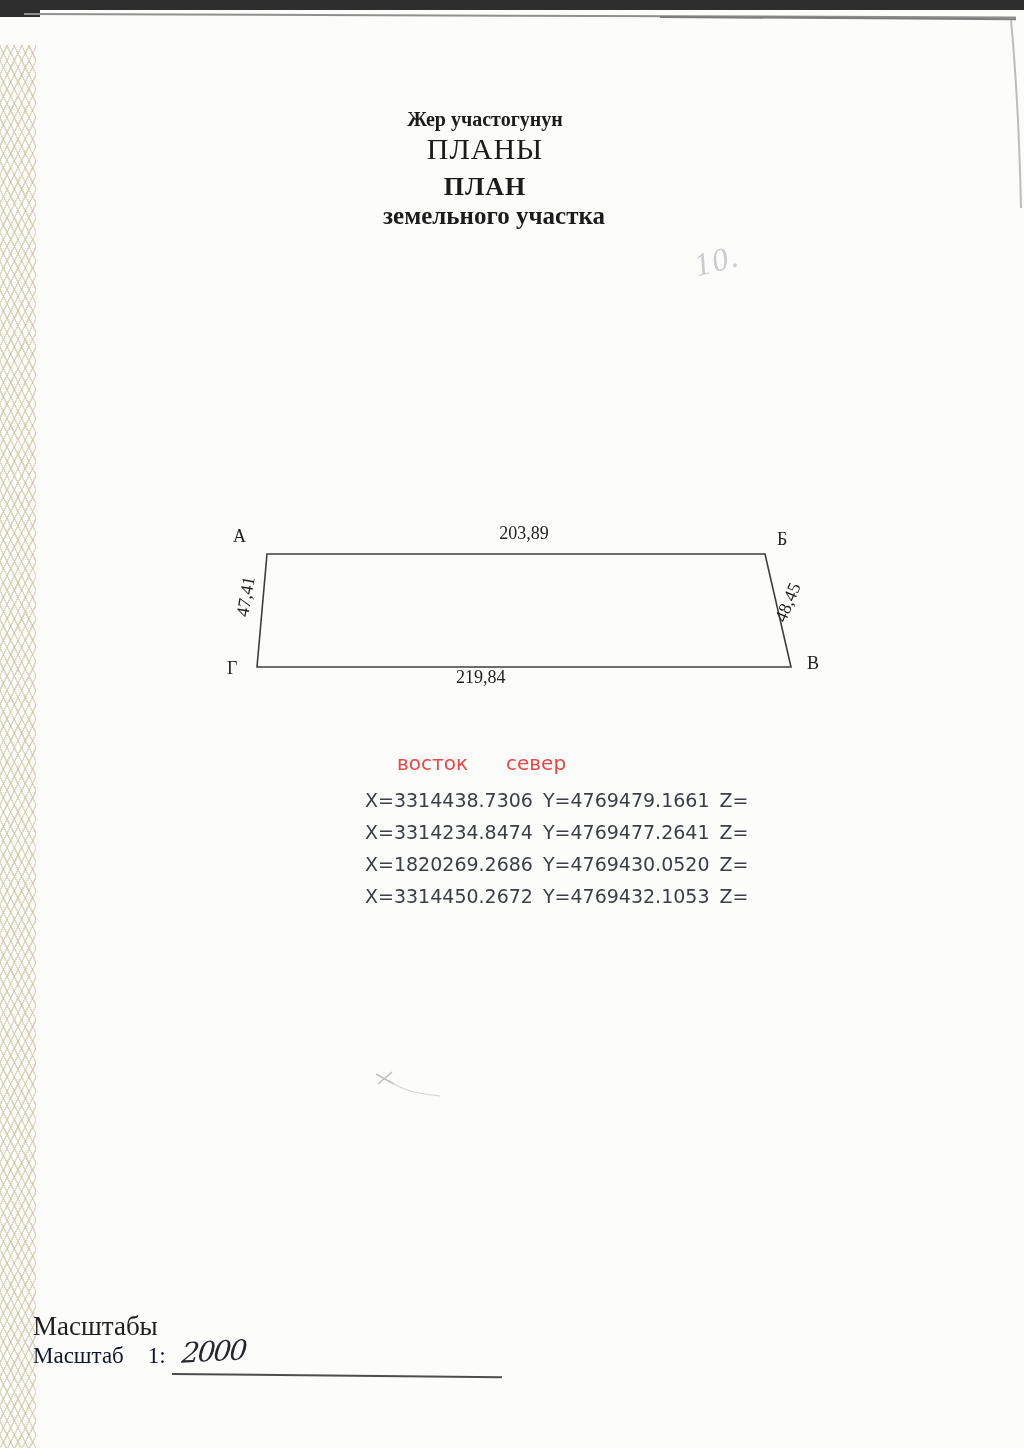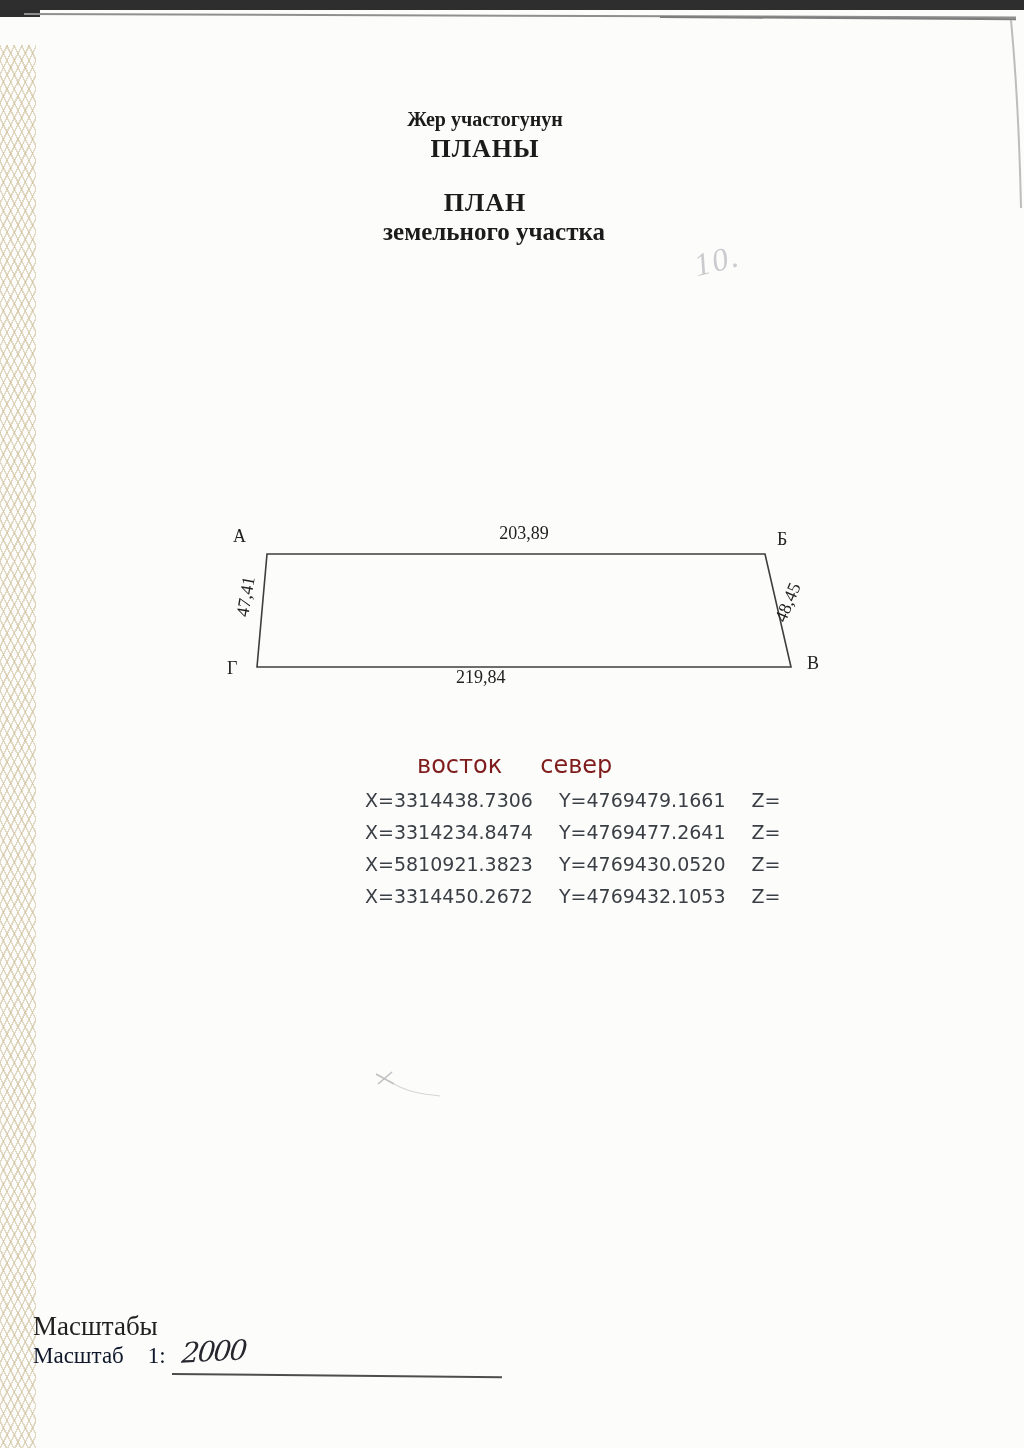--- a/index.html
+++ b/index.html
@@ -19,49 +19,49 @@
   .scan-right-curve { position:absolute; right:0; top:18px; width:16px; height:200px; }
   .zigzag-strip {
     position:absolute; left:0; top:45px; width:36px; height:1403px;
     background-image:
       repeating-linear-gradient(63deg, rgba(203,186,148,0) 0px, rgba(203,186,148,0) 5px, rgba(203,186,148,0.55) 5px, rgba(203,186,148,0.55) 6.5px),
       repeating-linear-gradient(-63deg, rgba(203,186,148,0) 0px, rgba(203,186,148,0) 5px, rgba(203,186,148,0.55) 5px, rgba(203,186,148,0.55) 6.5px);
   }
   
   .title-block { position:absolute; left:0; top:104px; width:970px; text-align:center; }
   .title-kg1 { font-size:20px; font-weight:bold; line-height:30px; }
-  .title-kg2 { font-size:26px; font-weight:bold; line-height:30px; letter-spacing:1px; }
-  .title-ru1 { font-size:26px; font-weight:bold; line-height:30px; letter-spacing:1px; margin-top:24px; }
+  .title-kg2 { font-size:30px; font-weight:normal; line-height:30px; letter-spacing:1px; }
+  .title-ru1 { font-size:26px; font-weight:bold; line-height:30px; letter-spacing:1px; margin-top:8px; }
   .title-ru2 { font-size:25px; font-weight:bold; line-height:28px;padding-left:18px; }
   .hand-note {
     position:absolute; left:694px; top:242px; font-size:32px; font-style:italic;
     color:#a3a3ac; opacity:0.55; transform:rotate(-14deg); letter-spacing:2px;
   }
   
   .diagram-svg { position:absolute; left:220px; top:520px; }
   .corner { position:absolute; font-size:18px; color:#222; }
   .corner-a { left:233px; top:526px; }
   .corner-b { left:777px; top:529px; }
   .corner-v { left:807px; top:653px; }
   .corner-g { left:227px; top:658px; }
   .dim { position:absolute; font-size:18px; color:#222; }
   .dim-top { left:459px; top:523px; width:130px; text-align:center; }
   .dim-bottom { left:456px; top:667px; width:130px; text-align:left; }
   .dim-left { left:211px; top:586px; width:70px; text-align:center;
     transform:rotate(-80deg); transform-origin:center center; }
   .dim-right { left:753px; top:592px; width:70px; text-align:center;
     transform:rotate(-67deg); transform-origin:center center; }
   
-  .compass-row { position:absolute; left:417px; top:751px;
-    font-family:"DejaVu Sans", sans-serif; font-size:24px; color:#7f1d1d; }
+  .compass-row { position:absolute; left:397px; top:751px;
+    font-family:"DejaVu Sans", sans-serif; font-size:20px; color:#ef4444; }
   .compass-north { margin-left:38px; }
   .coords-block { position:absolute; left:365px; top:784px;
     font-family:"DejaVu Sans", sans-serif; font-size:19px; color:#3a3f46; }
   .coord-line { line-height:32px; white-space:nowrap; }
-  .coord-line span + span { margin-left:26px; }
+  .coord-line span + span { margin-left:10px; }
   
   .squiggle-svg { position:absolute; left:366px; top:1060px; opacity:0.55; }
   
   .scale-heading { position:absolute; left:33px; top:1311px; font-size:27px; color:#1f1f1f; }
   .scale-row { position:absolute; left:33px; top:1343px; font-size:23px; color:#0f172a; }
   .scale-ratio-prefix { margin-left:24px; }
   .scale-handwritten {
     position:absolute; left:182px; top:1335px; font-size:28px; font-style:italic;
     font-family:"DejaVu Serif", serif; color:#26262e;
     transform:skewX(-8deg) rotate(-3deg); letter-spacing:-2px;
@@ -108,21 +108,21 @@
     <span>восток</span><span class="compass-north">север</span>
   </div>
   <div class="coords-block">
     <div class="coord-line">
       <span>X=3314438.7306</span><span>Y=4769479.1661</span><span>Z=</span>
     </div>
     <div class="coord-line">
       <span>X=3314234.8474</span><span>Y=4769477.2641</span><span>Z=</span>
     </div>
     <div class="coord-line">
-      <span>X=5810921.3823</span><span>Y=4769430.0520</span><span>Z=</span>
+      <span>X=1820269.2686</span><span>Y=4769430.0520</span><span>Z=</span>
     </div>
     <div class="coord-line">
       <span>X=3314450.2672</span><span>Y=4769432.1053</span><span>Z=</span>
     </div>
   </div>
 
   <svg class="squiggle-svg" width="90" height="45" viewBox="0 0 90 45">
     <path d="M12,24 L26,12 M10,14 L28,24" stroke="#8d9094" stroke-width="1.6" fill="none"></path>
     <path d="M28,24 C42,32 56,34 74,36" stroke="#b4b7ba" stroke-width="1.1" fill="none"></path>
   </svg>

